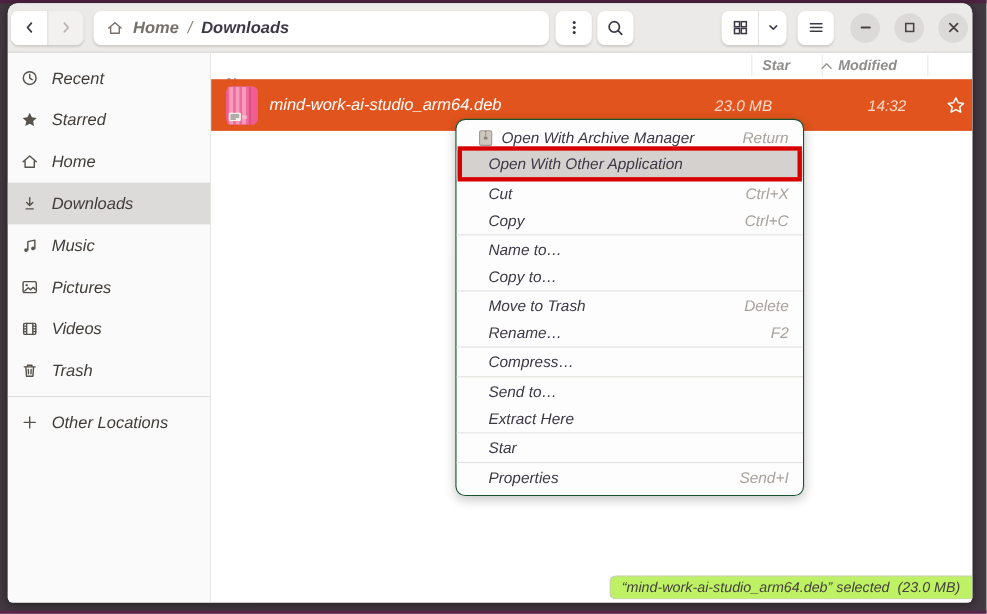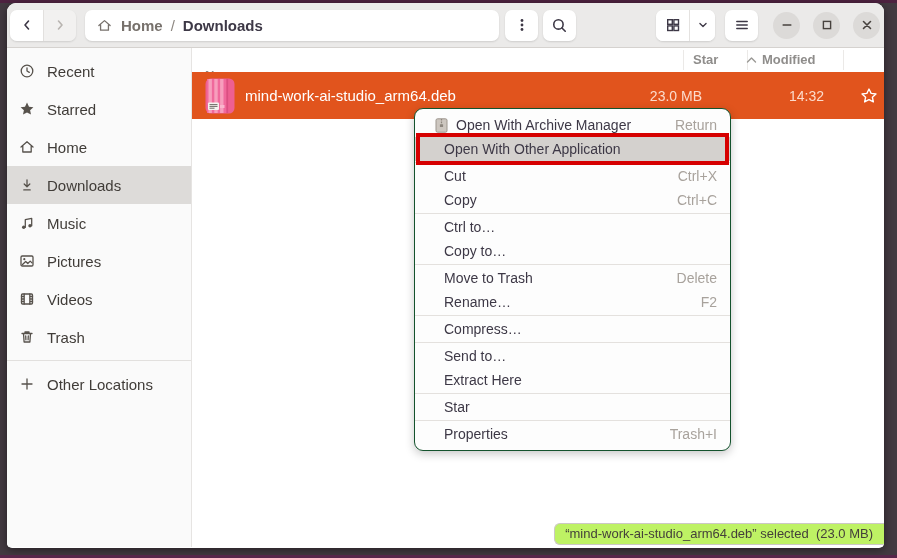--- a/index.html
+++ b/index.html
@@ -1,17 +1,17 @@
 <!DOCTYPE html>
 <html><head>
 <meta charset="utf-8">
 <style>
   html,body{margin:0;padding:0;width:897px;height:558px;overflow:hidden;
     font-family:"Liberation Sans",sans-serif;-webkit-font-smoothing:antialiased;}
-  .desktop{position:relative;width:897px;height:558px;background:#433a41;}
+  .desktop{position:relative;width:897px;height:558px;background:#433a41;font-style:italic;}
   .desktop::before{content:'';position:absolute;left:0;top:0;right:0;height:3px;background:#4e2240;}
   .desktop::after{content:'';position:absolute;left:0;bottom:0;right:0;height:3px;background:#57264a;}
   .window{position:absolute;left:7px;top:3px;width:877px;height:545px;background:#fff;
     border-radius:9px 9px 5px 5px;overflow:hidden;box-shadow:0 2px 10px rgba(0,0,0,.45);}
 
   
   .titlebar{height:45px;background:#ebeae9;border-bottom:1px solid #d5d2cf;
     display:flex;align-items:center;padding:0 0 0 3px;box-sizing:border-box;}
   .navpair{display:flex;border-radius:7px;overflow:hidden;margin-right:9px;box-shadow:0 1px 2px rgba(0,0,0,.12);}
   .navbtn{width:33px;height:31px;border:none;display:flex;align-items:center;justify-content:center;
@@ -340,21 +340,21 @@
             <div class="menu-item">
               <span class="mi-label">Cut</span>
               <span class="mi-short">Ctrl+X</span>
             </div>
             <div class="menu-item">
               <span class="mi-label">Copy</span>
               <span class="mi-short">Ctrl+C</span>
             </div>
             <div class="menu-sep"></div>
             <div class="menu-item">
-              <span class="mi-label">Ctrl to…</span>
+              <span class="mi-label">Name to…</span>
             </div>
             <div class="menu-item">
               <span class="mi-label">Copy to…</span>
             </div>
             <div class="menu-sep"></div>
             <div class="menu-item">
               <span class="mi-label">Move to Trash</span>
               <span class="mi-short">Delete</span>
             </div>
             <div class="menu-item">
@@ -372,21 +372,21 @@
             <div class="menu-item">
               <span class="mi-label">Extract Here</span>
             </div>
             <div class="menu-sep"></div>
             <div class="menu-item">
               <span class="mi-label">Star</span>
             </div>
             <div class="menu-sep"></div>
             <div class="menu-item">
               <span class="mi-label">Properties</span>
-              <span class="mi-short">Trash+I</span>
+              <span class="mi-short">Send+I</span>
             </div>
           </div>
 
         <div class="status-pill">“mind-work-ai-studio_arm64.deb” selected  (23.0 MB)</div>
       </main>
     </div>
   </div>
 </div>
 
 </body></html>

